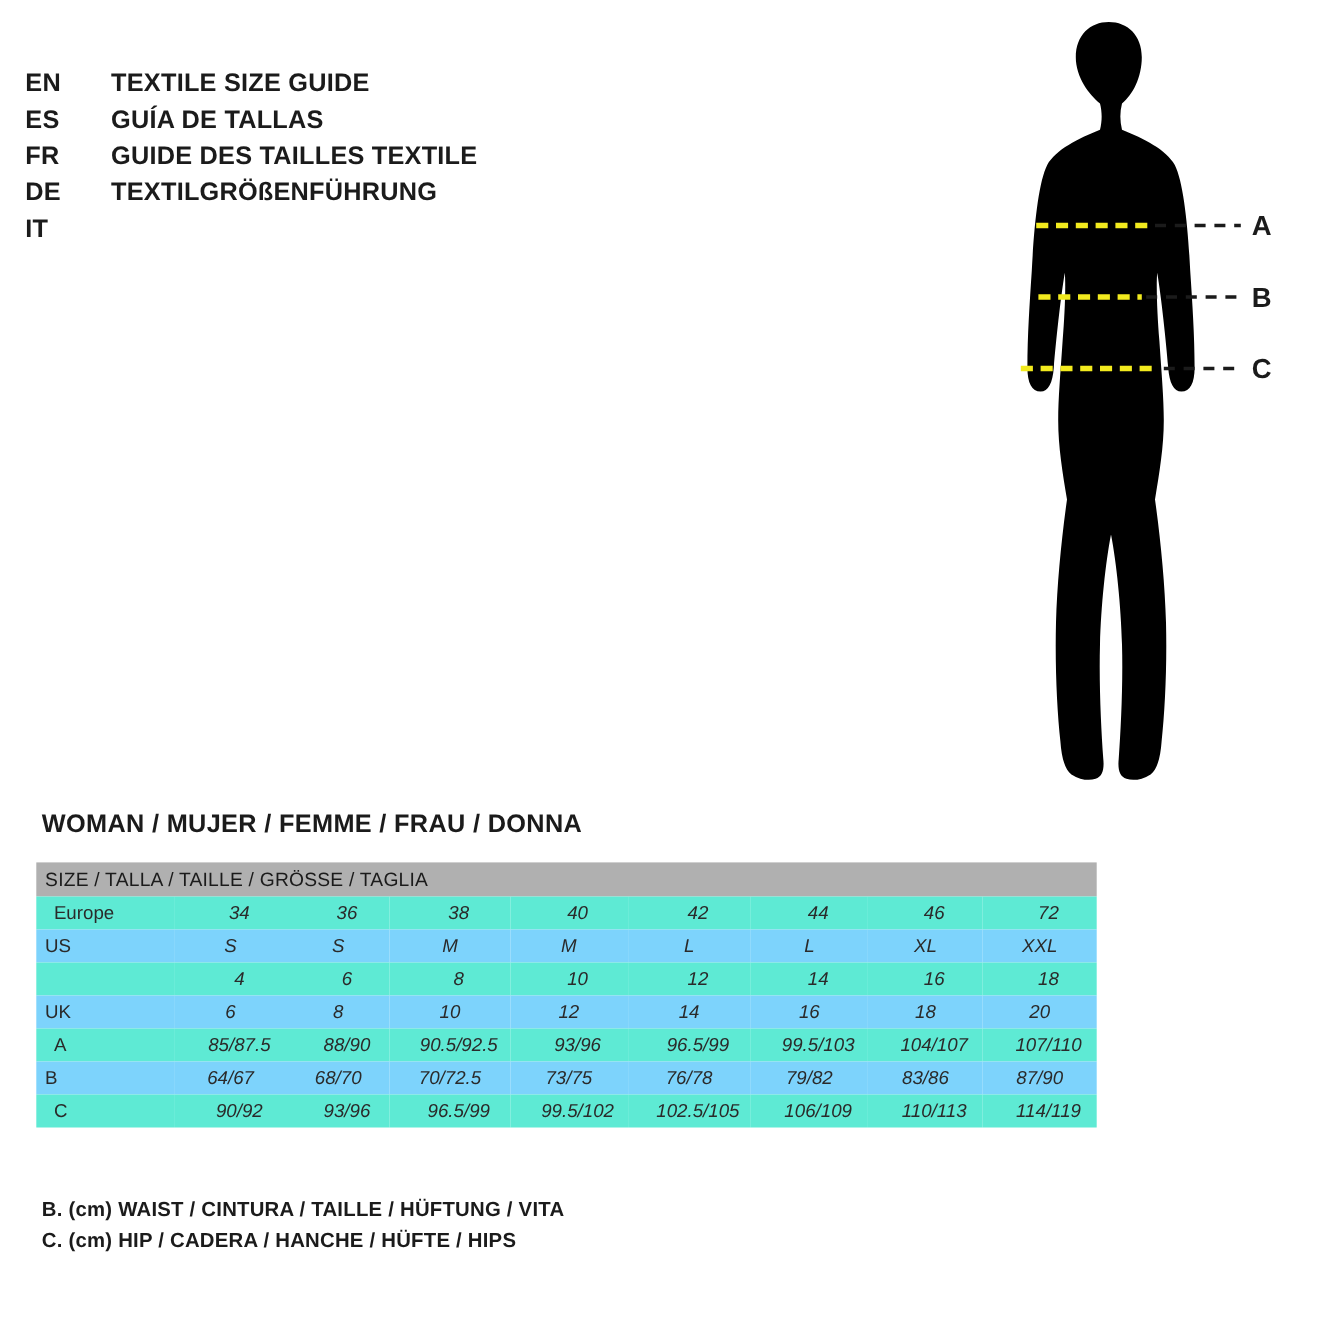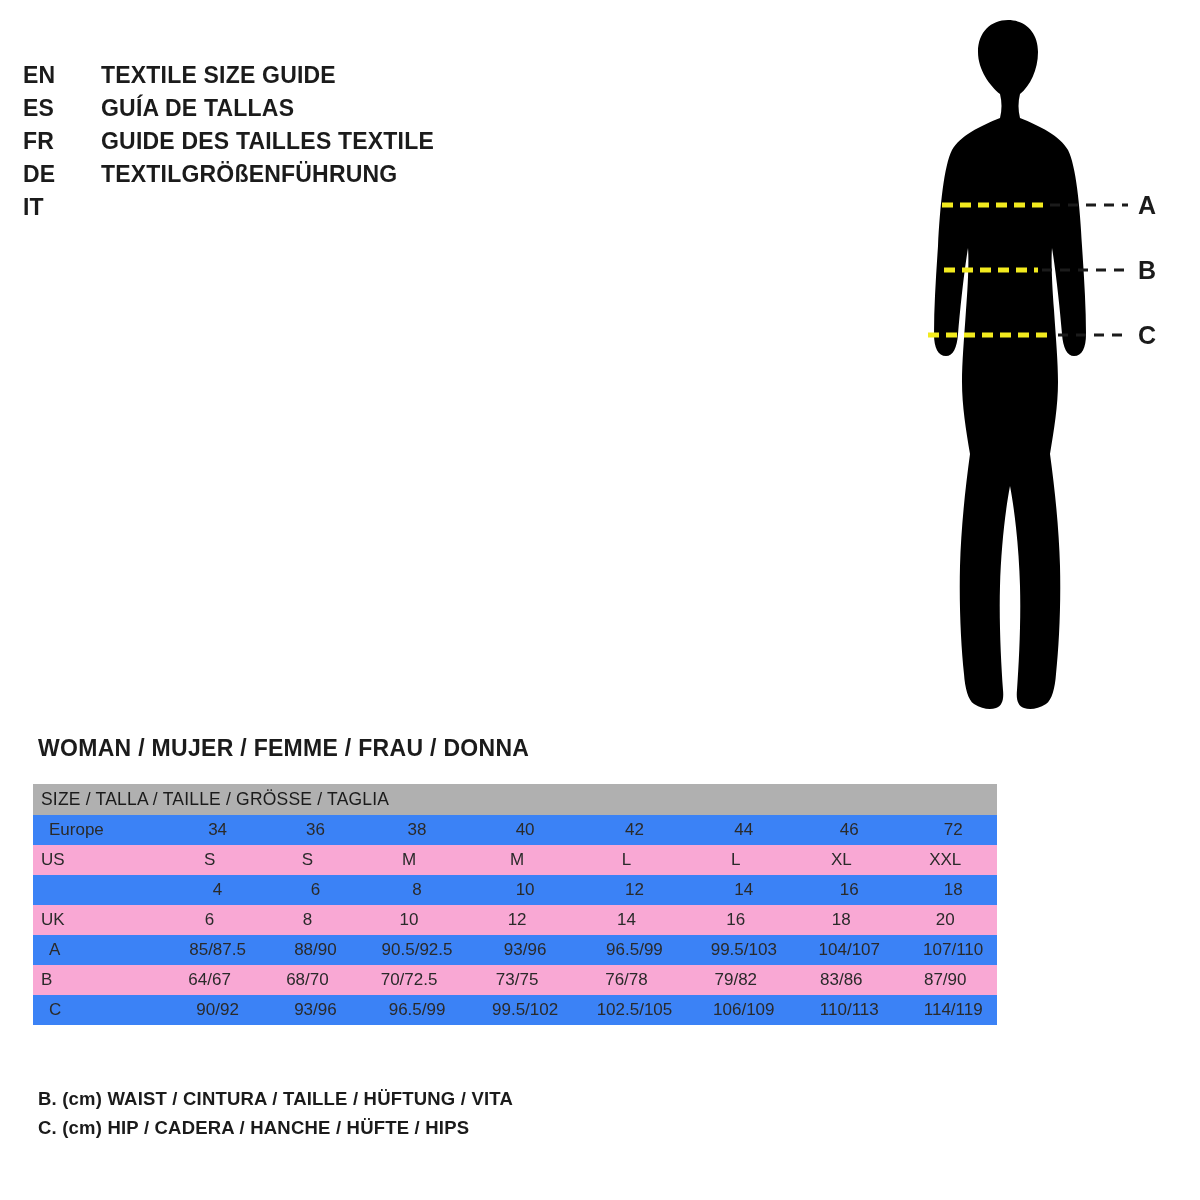--- a/index.html
+++ b/index.html
@@ -87,28 +87,28 @@
   }
   .size-table th.head-cell {
     background: #b0b0b0;
     color: #1b1b1b;
     text-align: left;
     padding-left: 8px;
     font-size: 17.5px;
     letter-spacing: 0.2px;
     height: 31px;
   }
-  .size-table tr.row-light td { background: #3b82f6; padding-left: 16px; }
-  .size-table tr.row-dark td  { background: #f9a8d4; }
+  .size-table tr.row-light td { background: #5eead4; padding-left: 16px; }
+  .size-table tr.row-dark td  { background: #7dd3fc; }
   .size-table td.rowlabel {
     text-align: left;
     padding-left: 8px;
     width: 175px;
   }
-  .size-table td.val { width: 120px; }
+  .size-table td.val { width: 120px; font-style: italic; }
 
   
   .footnotes {
     position: absolute;
     left: 38px;
     top: 1088px;
     width: 700px;
   }
   .footnote {
     font-size: 18.5px;

